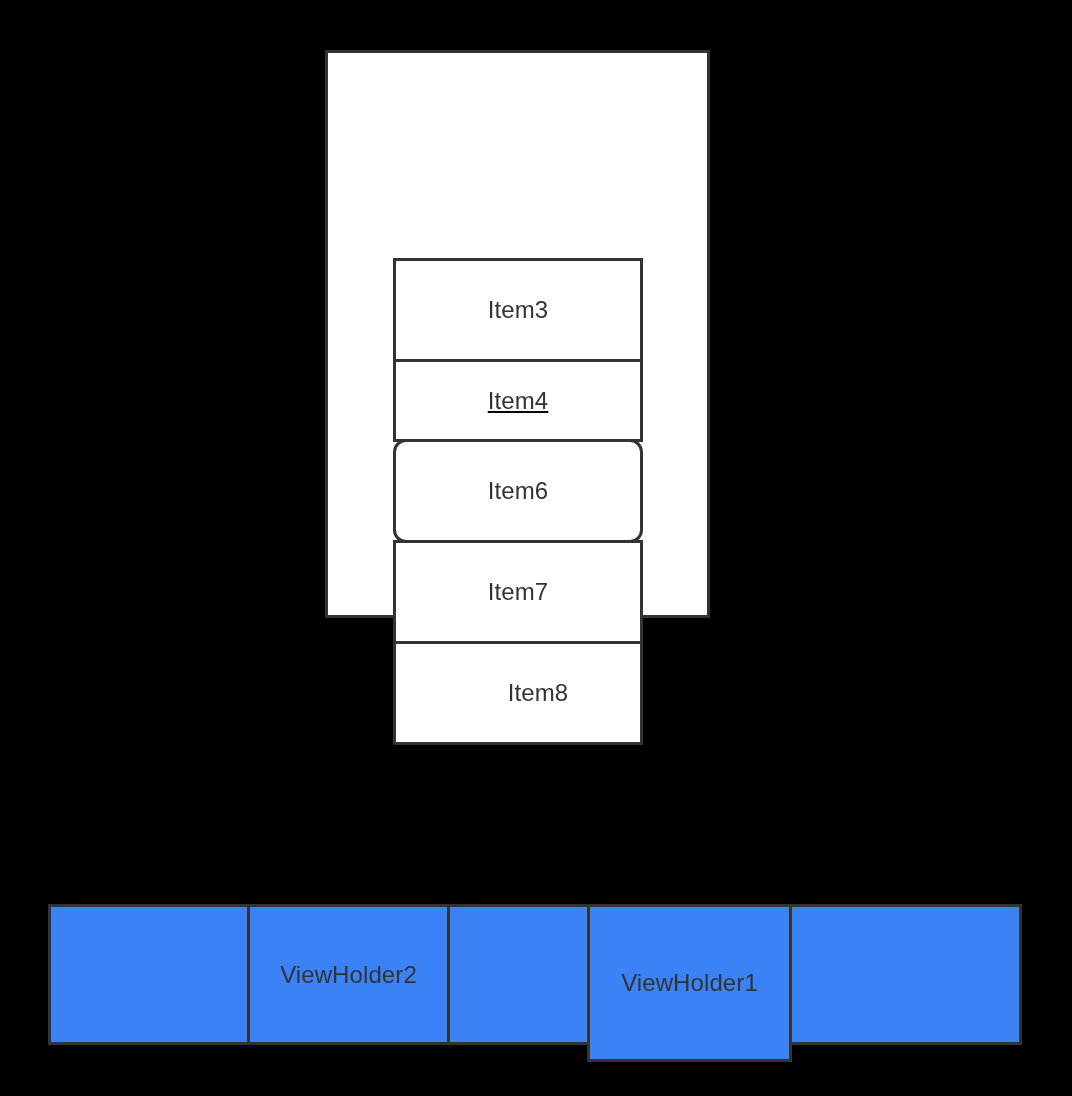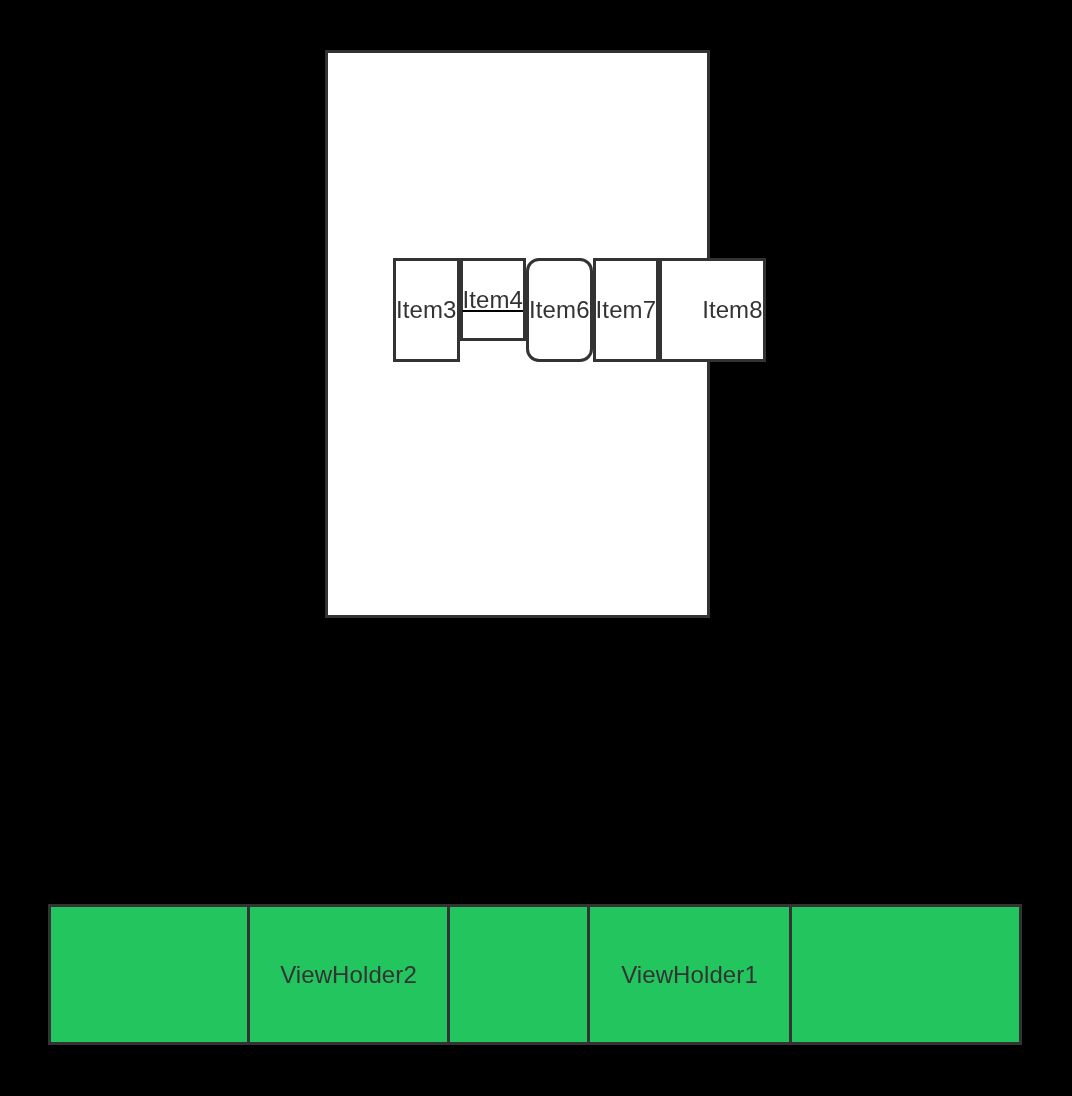--- a/index.html
+++ b/index.html
@@ -27,21 +27,21 @@
     box-sizing: border-box;
     background: #ffffff;
     border: 3px solid #333333;
   }
 
   
   .item-stack {
     position: absolute;
     box-sizing: border-box;
     display: flex;
-    flex-direction: row;
+    flex-direction: column;
     text-align: right;
   }
   .item-box {
     box-sizing: border-box;
     background: #ffffff;
     border: 3px solid #333333;
     margin-bottom: -3px;
     display: flex;
     align-items: center;
     justify-content: center;
@@ -59,21 +59,21 @@
 
   
   .holder-row {
     position: absolute;
     box-sizing: border-box;
     display: flex;
     flex-direction: row;
   }
   .holder-cell {
     box-sizing: border-box;
-    background: #22c55e;
+    background: #3b82f6;
     border: 3px solid #333333;
     margin-right: -3px;
     display: flex;
     align-items: center;
     justify-content: center;
   }
   .holder-cell:last-child {
     margin-right: 0;
   }
   .holder-label {
@@ -112,21 +112,21 @@
   <div class="holder-row" id="holder-row" style="left: 48px; top: 904px; width: 974px; height: 141px;">
       <div class="holder-cell" style="width: 202px; height: 141px;">
         <span class="holder-label"></span>
       </div>
       <div class="holder-cell" style="width: 203px; height: 141px;">
         <span class="holder-label">ViewHolder2</span>
       </div>
       <div class="holder-cell" style="width: 143px; height: 141px;">
         <span class="holder-label"></span>
       </div>
-      <div class="holder-cell" style="width: 205px; height: 141px;">
+      <div class="holder-cell" style="width: 205px; height: 158px;">
         <span class="holder-label">ViewHolder1</span>
       </div>
       <div class="holder-cell" style="width: 233px; height: 141px;">
         <span class="holder-label"></span>
       </div>
     </div>
 
 </div>
 
 </body></html>

